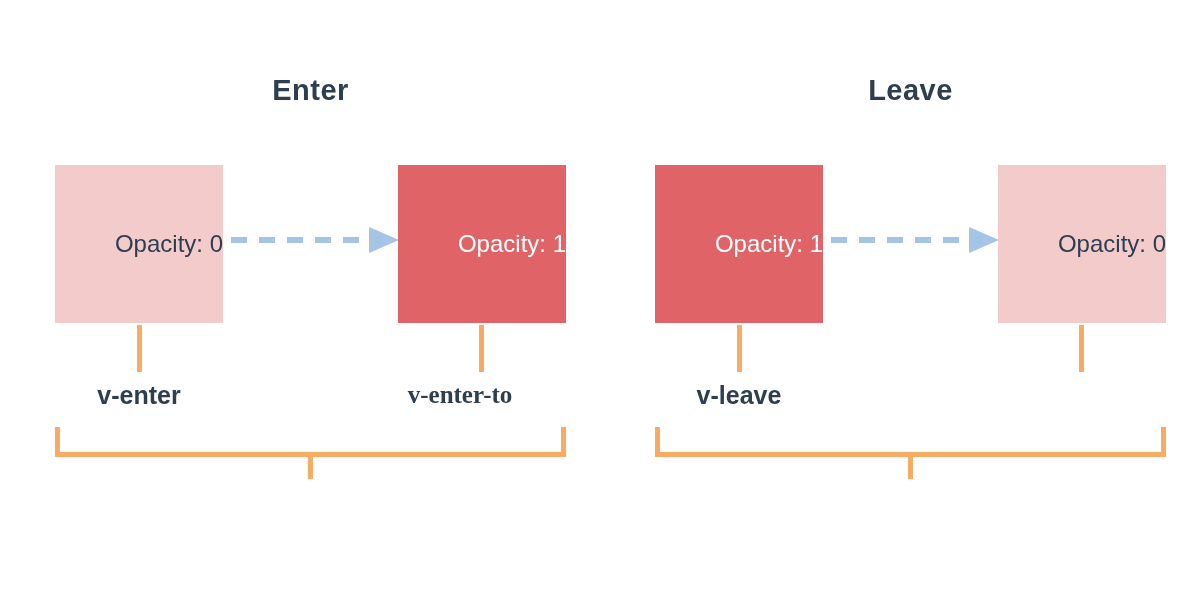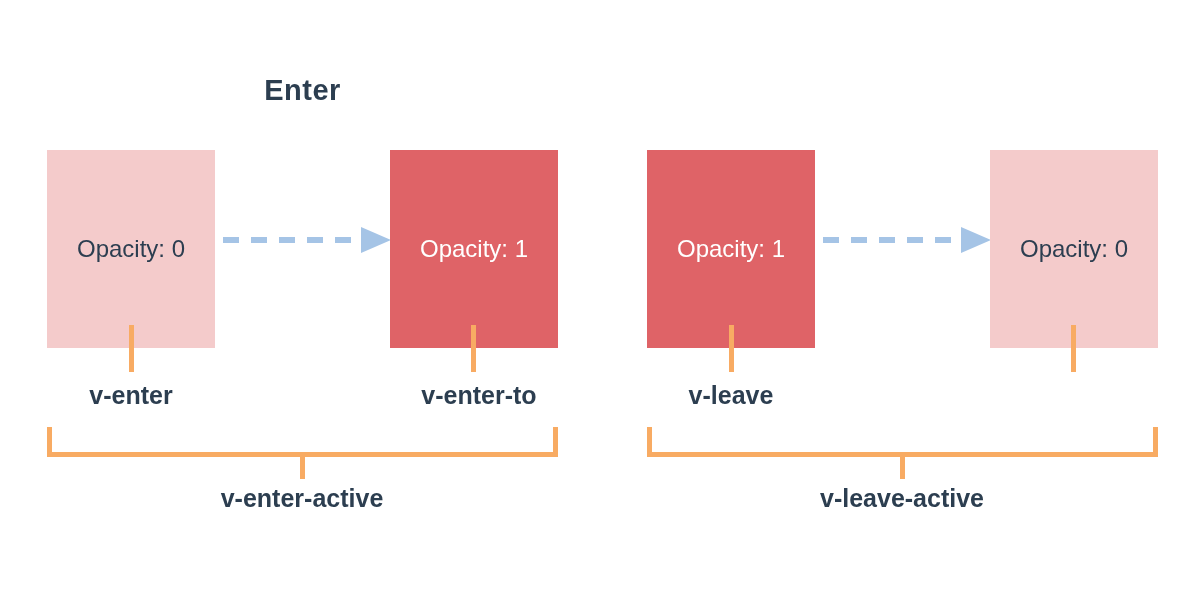--- a/index.html
+++ b/index.html
@@ -5,39 +5,39 @@
   :root{
     --navy:#2c3e50;
     --pink:#f4cbcb;
     --red:#df6367;
     --orange:#f8ab63;
     --blue:#a5c4e6;
   }
   html,body{margin:0;padding:0;background:#ffffff;}
   body{font-family:"Liberation Sans",sans-serif;}
   .canvas{position:relative;width:1200px;height:600px;background:#ffffff;overflow:hidden;}
-  .panel{position:absolute;top:0;width:600px;height:600px;}
+  .panel{position:absolute;top:0;width:600px;height:600px;margin-left:8px;}
   .panel.enter{left:0;}
   .panel.leave{left:600px;}
   .title{position:absolute;left:47px;width:511px;top:74px;margin:0;text-align:center;
          font-size:29px;font-weight:bold;color:var(--navy);letter-spacing:.5px;}
-  .box{position:absolute;top:150px;width:168px;height:198px;display:flex;
-       align-items:center;justify-content:center;font-size:24px;}
+  .box{position:absolute;top:165px;width:168px;height:158px;display:flex;
+       align-items:center;justify-content:flex-end;font-size:24px;}
   .box.from-pos{left:47px;}
   .box.to-pos{left:390px;}
   .box.faded{background:var(--pink);color:var(--navy);}
   .box.solid{background:var(--red);color:#ffffff;}
   .arrow{position:absolute;left:215px;top:224px;}
   .connector{position:absolute;top:325px;width:5px;height:47px;background:var(--orange);}
   .connector.c1{left:129px;}
   .connector.c2{left:471px;}
   .class-label{position:absolute;top:381px;transform:translateX(-50%);font-weight:bold;
                font-size:25px;color:var(--navy);white-space:nowrap;}
   .class-label.l1{left:131px;text-align:center;}
-  .class-label.l2{left:479px;}
+  .class-label.l2{left:452px;font-family:Liberation Serif, serif;}
   .bracket-bar{position:absolute;left:47px;top:452px;width:511px;height:5px;background:var(--orange);}
   .bracket-tick{position:absolute;top:427px;width:5px;height:30px;background:var(--orange);}
   .bracket-tick.tick-left{left:47px;}
   .bracket-tick.tick-right{left:553px;}
   .bracket-stem{position:absolute;left:300px;top:452px;width:5px;height:27px;background:var(--orange);}
   .active-label{position:absolute;left:302px;top:484px;transform:translateX(-50%);
                 font-weight:bold;font-size:25px;color:var(--navy);white-space:nowrap;}
 </style>
 </head>
 <body>
@@ -64,24 +64,24 @@
     <div class="connector c2"></div>
 
     <div class="class-label l1">v-enter</div>
     <div class="class-label l2">v-enter-to</div>
 
     <div class="bracket-bar"></div>
     <div class="bracket-tick tick-left"></div>
     <div class="bracket-tick tick-right"></div>
     <div class="bracket-stem"></div>
 
-    <div class="active-label">v-enter-active</div>
   </section>
 
   <section class="panel leave">
+    <h2 class="title">Leave</h2>
 
     <div class="box from-pos solid">
       <span>Opacity: 1</span>
     </div>
 
     <svg class="arrow" width="176" height="32" viewBox="0 0 176 32" aria-hidden="true">
       <line x1="8" y1="16" x2="144" y2="16" stroke-width="6" stroke-dasharray="16 12" style="stroke:var(--blue)"></line>
       <polygon points="146,3 176,16 146,29" style="fill:var(--blue)"></polygon>
     </svg>
 
@@ -92,16 +92,15 @@
     <div class="connector c1"></div>
     <div class="connector c2"></div>
 
     <div class="class-label l1">v-leave</div>
 
     <div class="bracket-bar"></div>
     <div class="bracket-tick tick-left"></div>
     <div class="bracket-tick tick-right"></div>
     <div class="bracket-stem"></div>
 
-    <div class="active-label">v-leave-active</div>
   </section>
 
 </div>
 
 </body></html>

